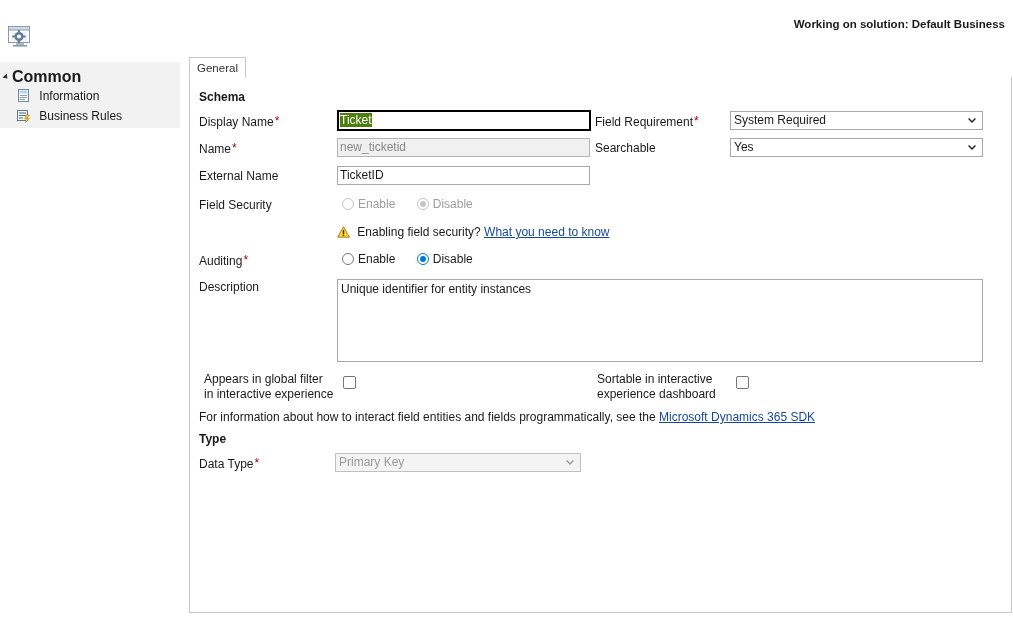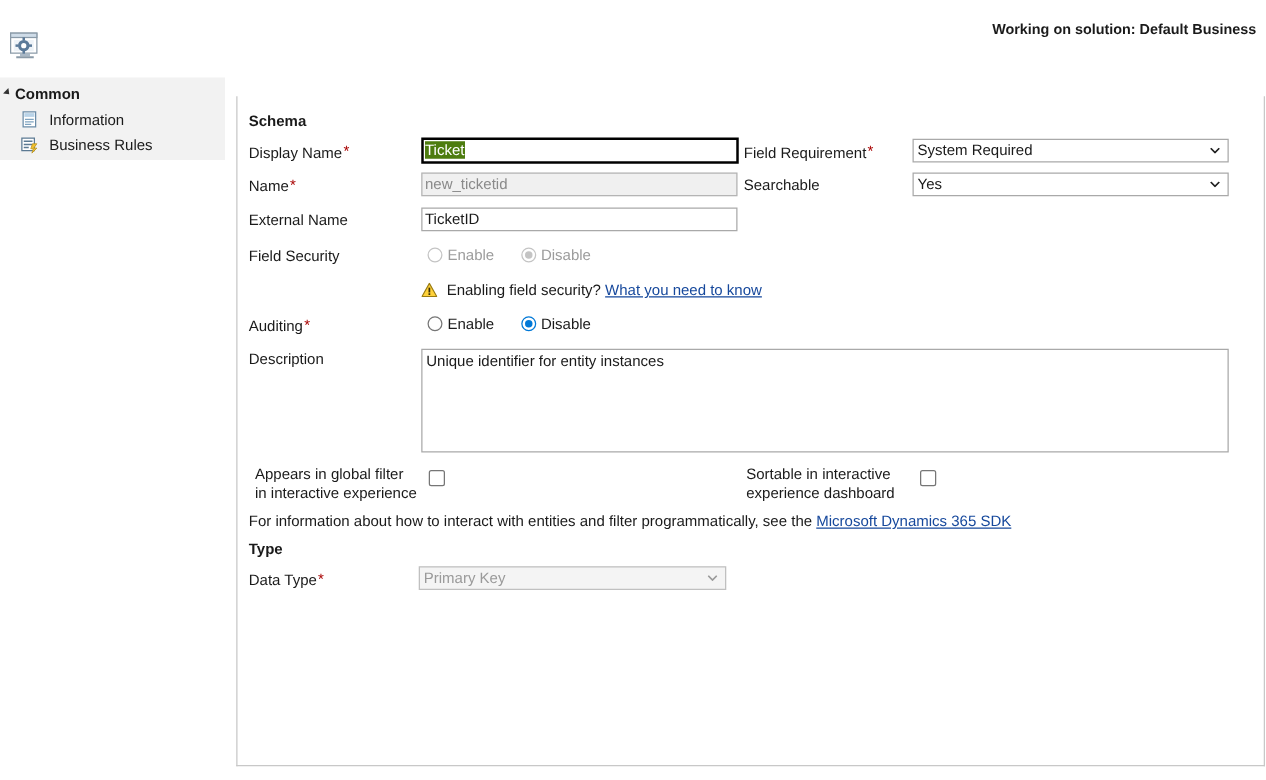--- a/index.html
+++ b/index.html
@@ -59,21 +59,21 @@
   
   #sidebar {
     position: absolute;
     left: 0; top: 62px;
     width: 180px; height: 66px;
     background: #f2f2f2;
   }
   .nav-group-header {
     position: absolute;
     left: 4px; top: 6px;
-    font-size: 12px;
+    font-size: 16px;
     font-weight: bold;
     color: #1a1a1a;
     white-space: nowrap;
   }
   .nav-group-caret {
     display: inline-block;
     width: 0; height: 0;
     border-left: 4px solid #333333;
     border-top: 3.5px solid transparent;
     border-bottom: 3.5px solid transparent;
@@ -367,20 +367,24 @@
         </g>
         <path d="M10 7 L13.5 7 L11 10.5 L13.5 10.5 L9.5 14.5 L10.6 11 L8.6 11 Z" fill="#f2c230" stroke="#b8901a" stroke-width="0.6"></path>
       </svg>
     </span>
     <span class="nav-item-label">Business Rules</span>
   </div>
 </div>
 
 <div id="main-panel">
 
+  <div id="tab-strip">
+    <div id="tab-general">General</div>
+    <div id="tab-rest"></div>
+  </div>
 
   <div id="panel-body"></div>
 
 </div>
 
 <div class="section-heading" style="left:199px; top:90px;">Schema</div>
 
 <div class="fld-label" style="left:199px; top:114px;">
   <span>Display Name</span><span class="req-star">*</span>
 </div>
@@ -449,21 +453,21 @@
 <div class="fld-label" style="left:199px; top:280px;">Description</div>
 <div class="txtarea" style="left:337px; top:279px; width:646px; height:83px;"><span>Unique identifier for entity instances</span></div>
 
 <div class="fld-label wrap" style="left:204px; top:372px; width:130px;">Appears in global filter in interactive experience</div>
 <div class="chk" style="left:343px; top:376px;"></div>
 
 <div class="fld-label wrap" style="left:597px; top:372px; width:130px;">Sortable in interactive experience dashboard</div>
 <div class="chk" style="left:736px; top:376px;"></div>
 
 <div id="sdk-note">
-  <span>For information about how to interact with entities and filter programmatically, see the</span>
+  <span>For information about how to interact field entities and fields programmatically, see the</span>
   <span class="lnk">Microsoft Dynamics 365 SDK</span>
 </div>
 
 <div class="section-heading" style="left:199px; top:432px;">Type</div>
 
 <div class="fld-label" style="left:199px; top:456px;">
   <span>Data Type</span><span class="req-star">*</span>
 </div>
 <div class="sel disabled" style="left:335px; top:453px; width:246px;">
   <span>Primary Key</span>

